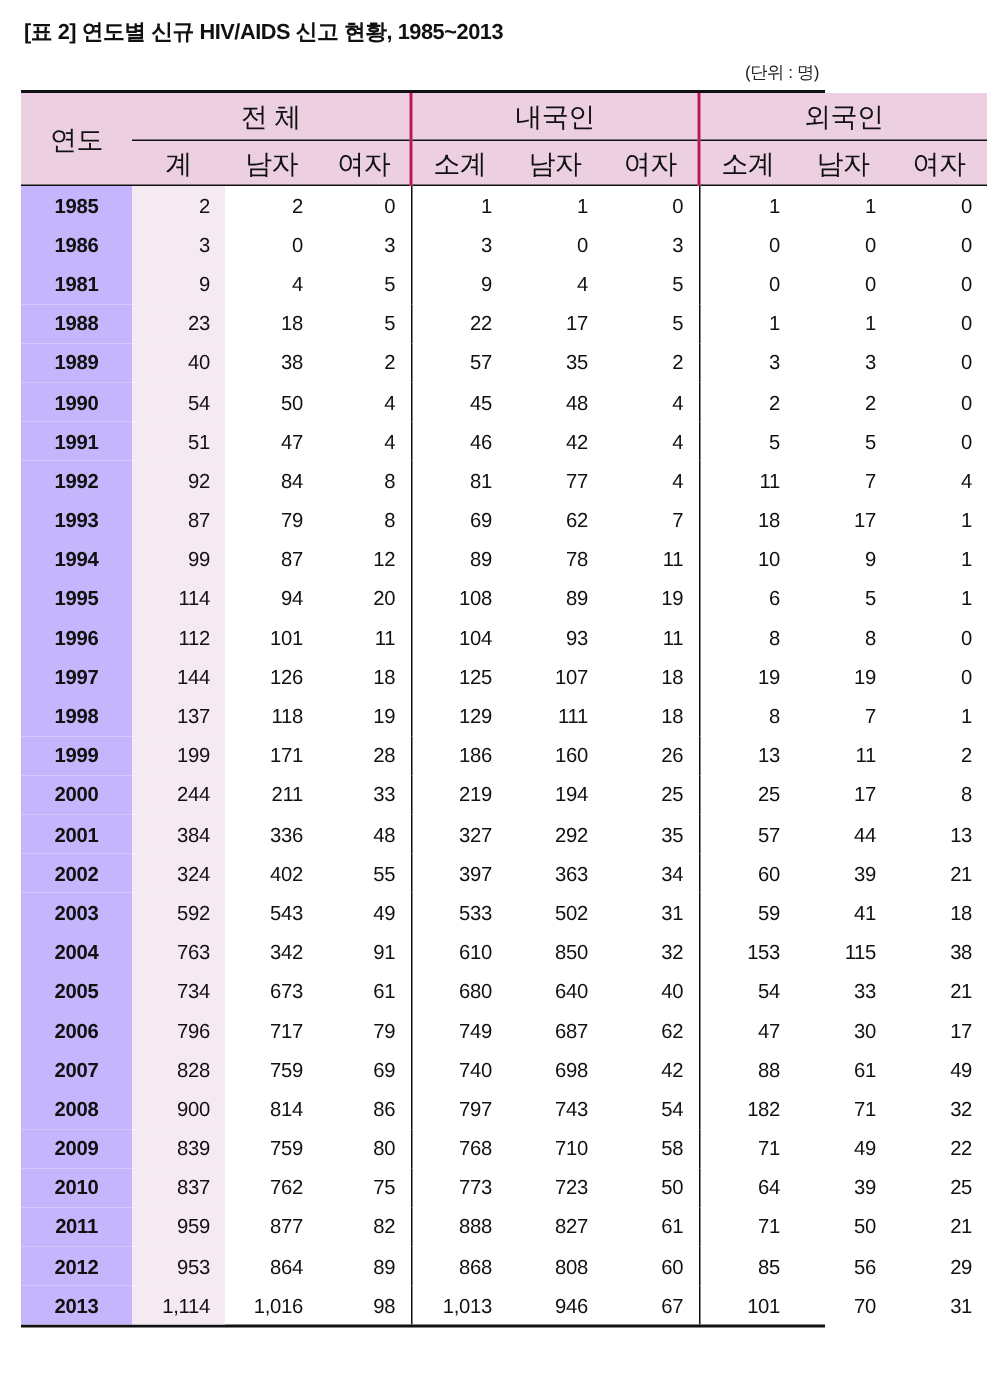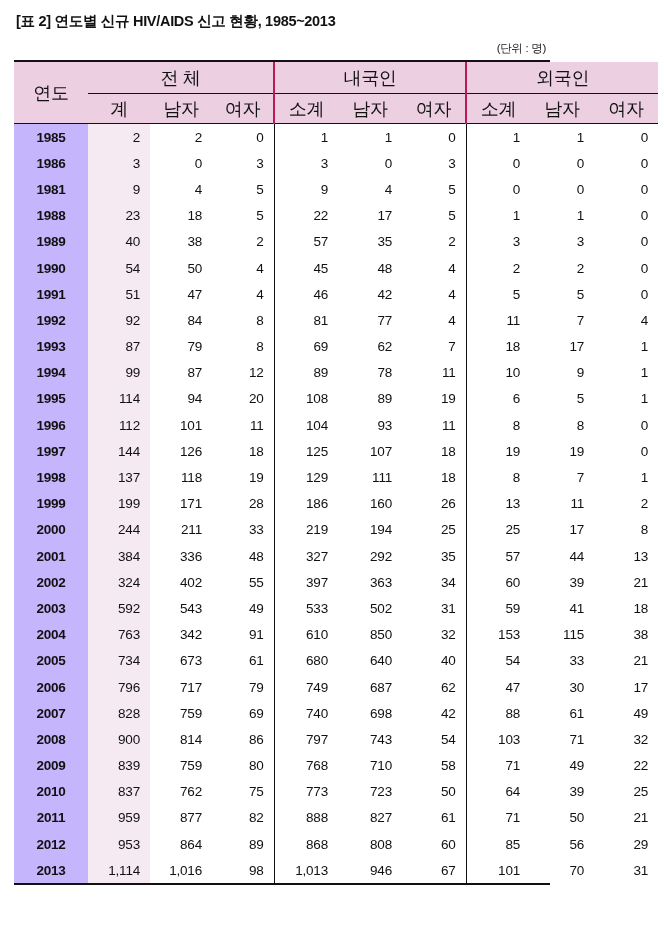--- a/index.html
+++ b/index.html
@@ -436,21 +436,21 @@
             <td class="">49</td>
           </tr>
           <tr>
             <td class="year">2008</td>
             <td class="total-first">900</td>
             <td class="">814</td>
             <td class="">86</td>
             <td class="vsep-left">797</td>
             <td class="">743</td>
             <td class="">54</td>
-            <td class="vsep-left">103</td>
+            <td class="vsep-left">182</td>
             <td class="">71</td>
             <td class="">32</td>
           </tr>
           <tr>
             <td class="year">2009</td>
             <td class="total-first">839</td>
             <td class="">759</td>
             <td class="">80</td>
             <td class="vsep-left">768</td>
             <td class="">710</td>

